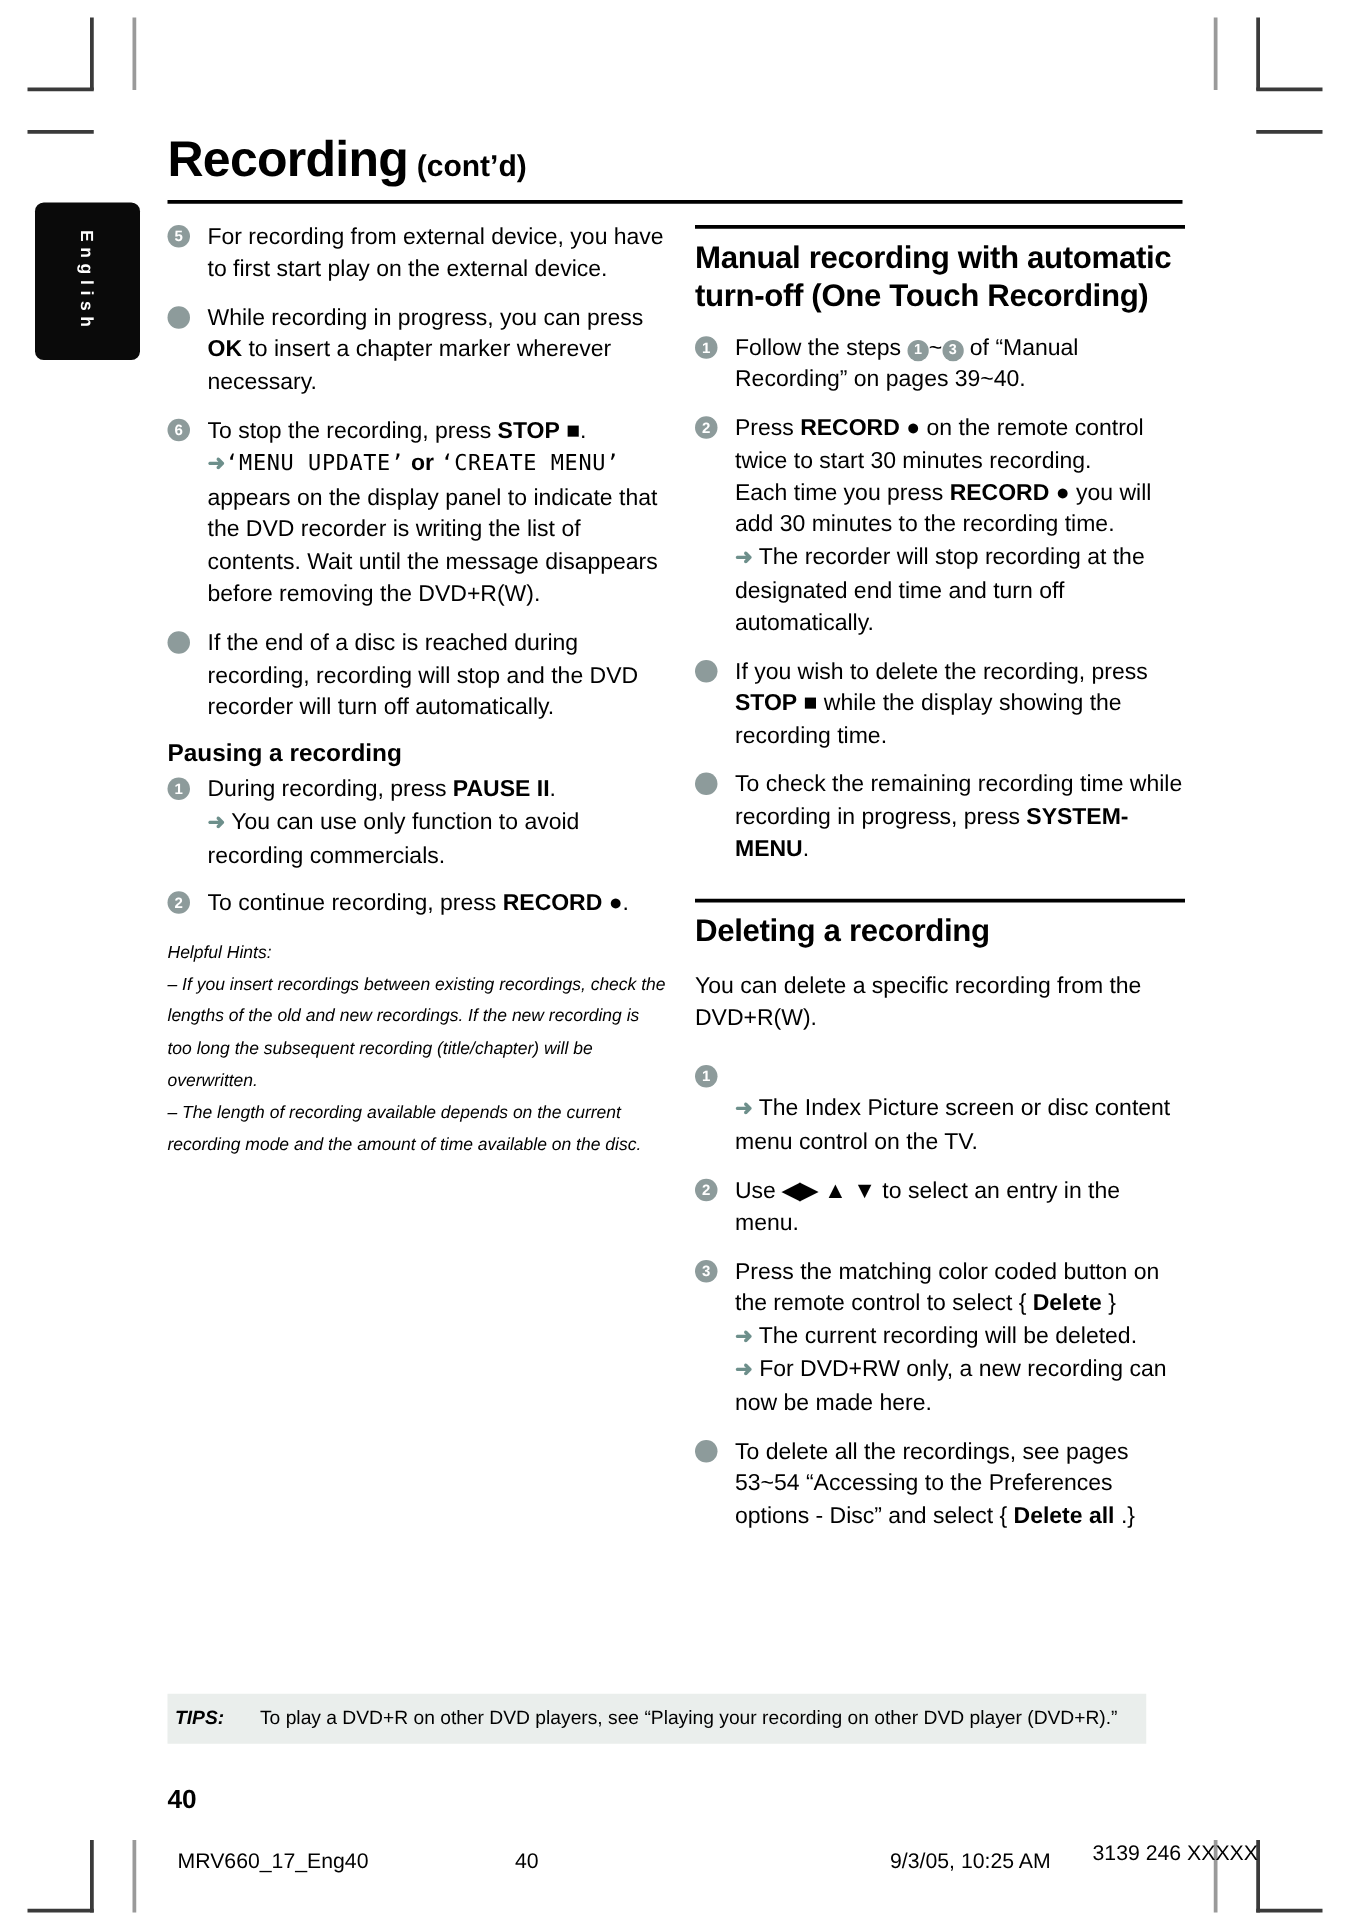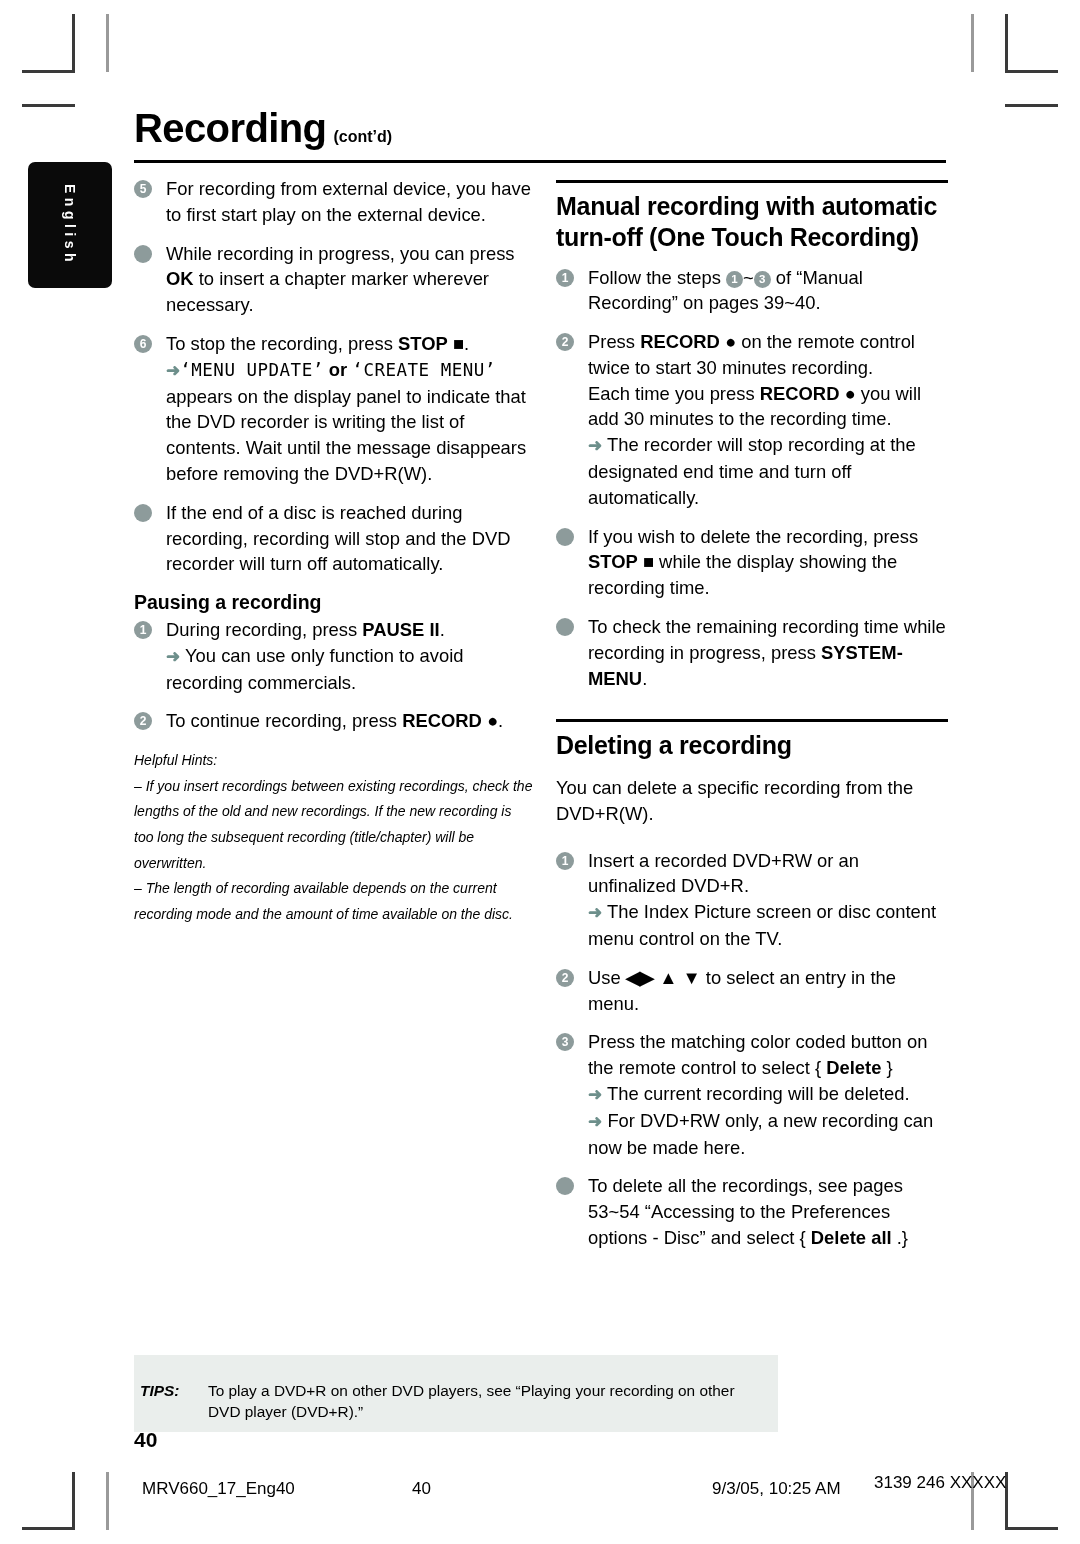--- a/index.html
+++ b/index.html
@@ -59,21 +59,21 @@
     width: 812px;
   }
   .title-main {
     font-size: 40px;
     font-weight: bold;
     letter-spacing: -0.6px;
     display: inline;
     vertical-align: baseline;
   }
   .title-cont {
-    font-size: 16px;
+    font-size: 24px;
     font-weight: bold;
     display: inline;
     margin-left: 7px;
   }
   .title-rule {
     position: absolute;
     left: 134px;
     top: 160px;
     width: 812px;
     height: 3px;
@@ -174,23 +174,23 @@
   }
   .sec-title.single { margin-bottom: 14px; }
 
   .plain-para { margin-bottom: 21px; }
 
   
   .tips-box {
     position: absolute;
     left: 134px;
     top: 1355px;
-    width: 644px;
+    width: 783px;
     background: #eaeeec;
-    padding: 25px 0 10px 0;
+    padding: 9px 0 10px 0;
   }
   .tips-inner {
     position: relative;
     padding-left: 74px;
     padding-right: 10px;
     font-size: 15.4px;
     line-height: 21px;
   }
   .tips-label {
     position: absolute;
@@ -333,21 +333,21 @@
     </div>
 
     <div class="sec" style="margin-top:28px;">
       <div class="sec-rule"></div>
       <div class="sec-title single">Deleting a recording</div>
 
       <div class="plain-para">You can delete a specific recording from the DVD+R(W).</div>
 
       <div class="item">
         <span class="marker">1</span>
-        <span>Insert a recorded DVD+RW or an unfinalized DVD+R.</span><br>
+        <br>
         <span class="arrow">➜</span>
         <span>The Index Picture screen or disc content menu control on the TV.</span>
       </div>
 
       <div class="item">
         <span class="marker">2</span>
         <span>Use </span><b>◀▶ ▲ ▼</b><span> to select an entry in the menu.</span>
       </div>
 
       <div class="item">

